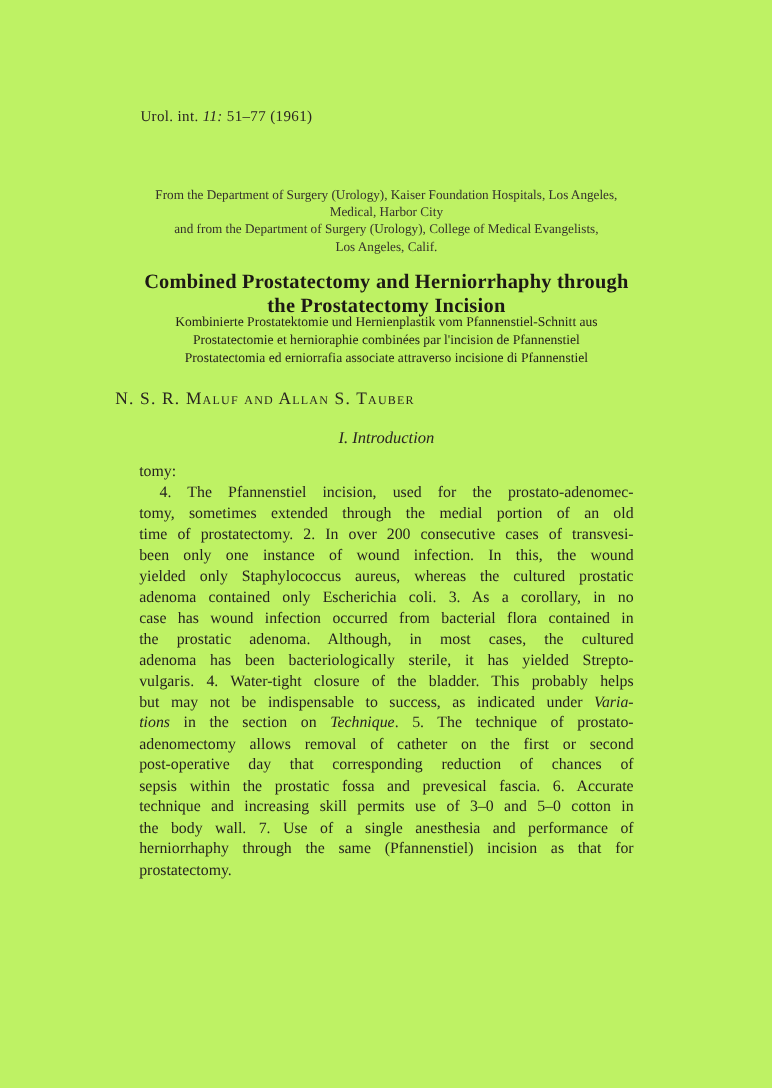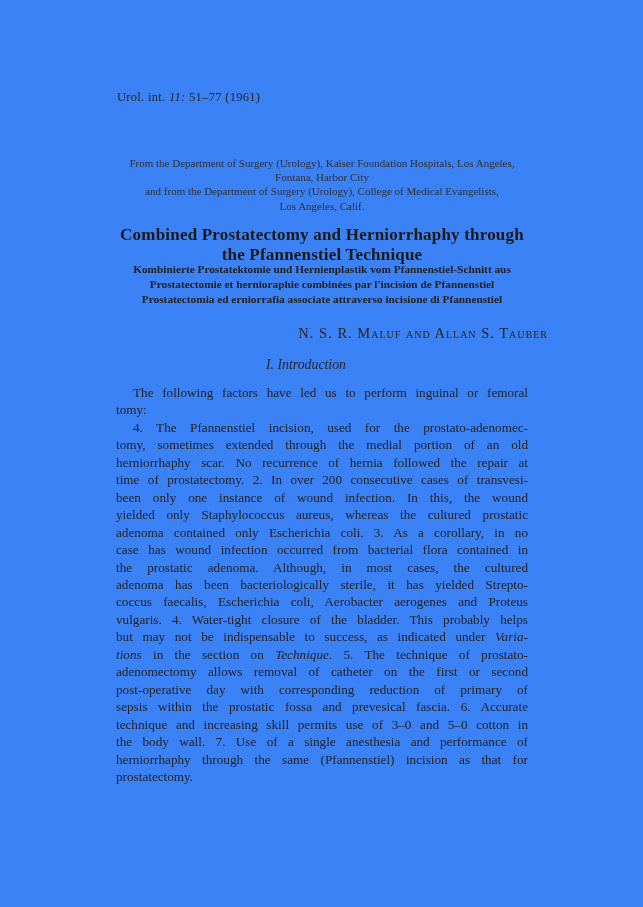--- a/index.html
+++ b/index.html
@@ -5,21 +5,21 @@
   html, body {
     margin: 0;
     padding: 0;
     background: #e9e9e9;
   }
   .page {
     position: relative;
     width: 643px;
     height: 907px;
     margin: 0 auto;
-    background: #3b82f6;
+    background: #bef264;
     overflow: hidden;
     font-family: "Liberation Serif", "DejaVu Serif", serif;
     color: #262220;
   }
   .journal-ref {
     position: absolute;
     top: 90px;
     left: 117px;
     font-size: 12.5px;
     letter-spacing: 0.3px;
@@ -46,40 +46,40 @@
     line-height: 19.5px;
     color: #1d1915;
     letter-spacing: 0.2px;
   }
   .subtitles {
     position: absolute;
     top: 262px;
     left: 86px;
     width: 472px;
     text-align: center;
-    font-weight: bold;
+    font-weight: normal;
     font-size: 11.3px;
     line-height: 14.8px;
     color: #25201c;
   }
   .authors {
     position: absolute;
     top: 325px;
     left: 96px;
     width: 452px;
-    text-align: right;
+    text-align: left;
     font-size: 14.5px;
     font-variant: small-caps;
     letter-spacing: 1px;
     color: #2a2521;
   }
   .section-heading {
     position: absolute;
     top: 357px;
-    left: 80px;
+    left: 96px;
     width: 452px;
     text-align: center;
     font-style: italic;
     font-size: 13.8px;
     color: #2a2521;
   }
   .body-text {
     position: absolute;
     top: 384px;
     left: 116px;
@@ -103,62 +103,59 @@
 </style>
 </head>
 <body>
 
 <div class="page">
 
   <div class="journal-ref">Urol. int. <i>11:</i> 51–77 (1961)</div>
 
   <div class="affiliation">
       <div>From the Department of Surgery (Urology), Kaiser Foundation Hospitals, Los Angeles,</div>
-      <div>Fontana, Harbor City</div>
+      <div>Medical, Harbor City</div>
       <div>and from the Department of Surgery (Urology), College of Medical Evangelists,</div>
       <div>Los Angeles, Calif.</div>
     </div>
 
   <div class="title-block">
       <div>Combined Prostatectomy and Herniorrhaphy through</div>
-      <div>the Pfannenstiel Technique</div>
+      <div>the Prostatectomy Incision</div>
     </div>
 
   <div class="subtitles">
       <div>Kombinierte Prostatektomie und Hernienplastik vom Pfannenstiel-Schnitt aus</div>
       <div>Prostatectomie et hernioraphie combinées par l'incision de Pfannenstiel</div>
       <div>Prostatectomia ed erniorrafia associate attraverso incisione di Pfannenstiel</div>
     </div>
 
   <div class="authors">N. S. R. Maluf and Allan S. Tauber</div>
 
   <div class="section-heading">I. Introduction</div>
 
   <div class="body-text">
       <div>
-        <div class="body-line first">The following factors have led us to perform inguinal or femoral</div>
         <div class="body-line final">tomy:</div>
       </div>
       <div>
         <div class="body-line first">4. The Pfannenstiel incision, used for the prostato-adenomec-</div>
         <div class="body-line">tomy, sometimes extended through the medial portion of an old</div>
-        <div class="body-line">herniorrhaphy scar. No recurrence of hernia followed the repair at</div>
         <div class="body-line">time of prostatectomy. 2. In over 200 consecutive cases of transvesi-</div>
         <div class="body-line">been only one instance of wound infection. In this, the wound</div>
         <div class="body-line">yielded only Staphylococcus aureus, whereas the cultured prostatic</div>
         <div class="body-line">adenoma contained only Escherichia coli. 3. As a corollary, in no</div>
         <div class="body-line">case has wound infection occurred from bacterial flora contained in</div>
         <div class="body-line">the prostatic adenoma. Although, in most cases, the cultured</div>
         <div class="body-line">adenoma has been bacteriologically sterile, it has yielded Strepto-</div>
-        <div class="body-line">coccus faecalis, Escherichia coli, Aerobacter aerogenes and Proteus</div>
         <div class="body-line">vulgaris. 4. Water-tight closure of the bladder. This probably helps</div>
         <div class="body-line">but may not be indispensable to success, as indicated under <i>Varia-</i></div>
         <div class="body-line"><i>tions</i> in the section on <i>Technique</i>. 5. The technique of prostato-</div>
         <div class="body-line">adenomectomy allows removal of catheter on the first or second</div>
-        <div class="body-line">post-operative day with corresponding reduction of primary of</div>
+        <div class="body-line">post-operative day that corresponding reduction of chances of</div>
         <div class="body-line">sepsis within the prostatic fossa and prevesical fascia. 6. Accurate</div>
         <div class="body-line">technique and increasing skill permits use of 3–0 and 5–0 cotton in</div>
         <div class="body-line">the body wall. 7. Use of a single anesthesia and performance of</div>
         <div class="body-line">herniorrhaphy through the same (Pfannenstiel) incision as that for</div>
         <div class="body-line final">prostatectomy.</div>
       </div>
     </div>
 
 </div>
 

